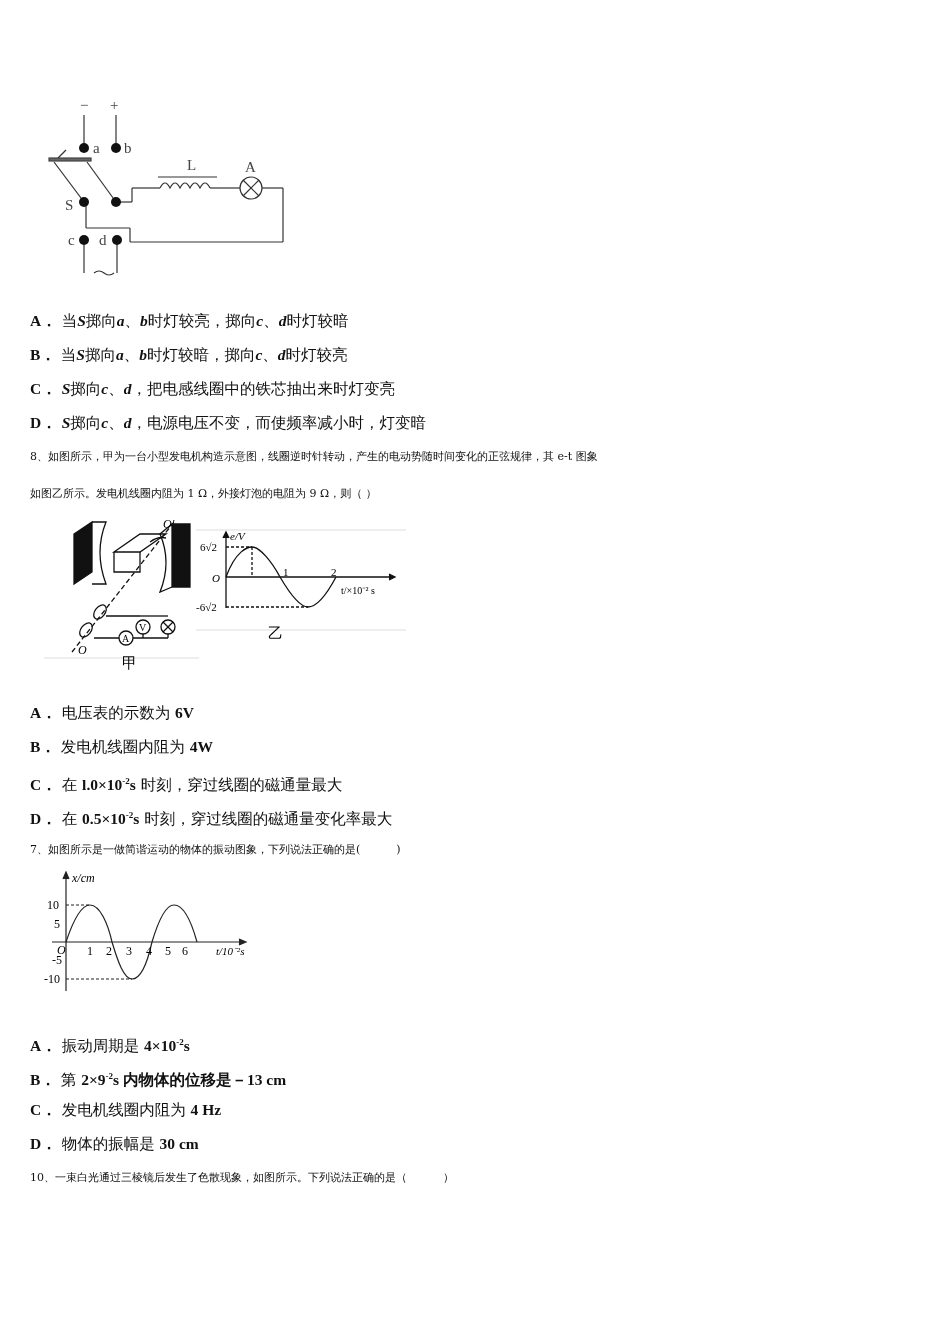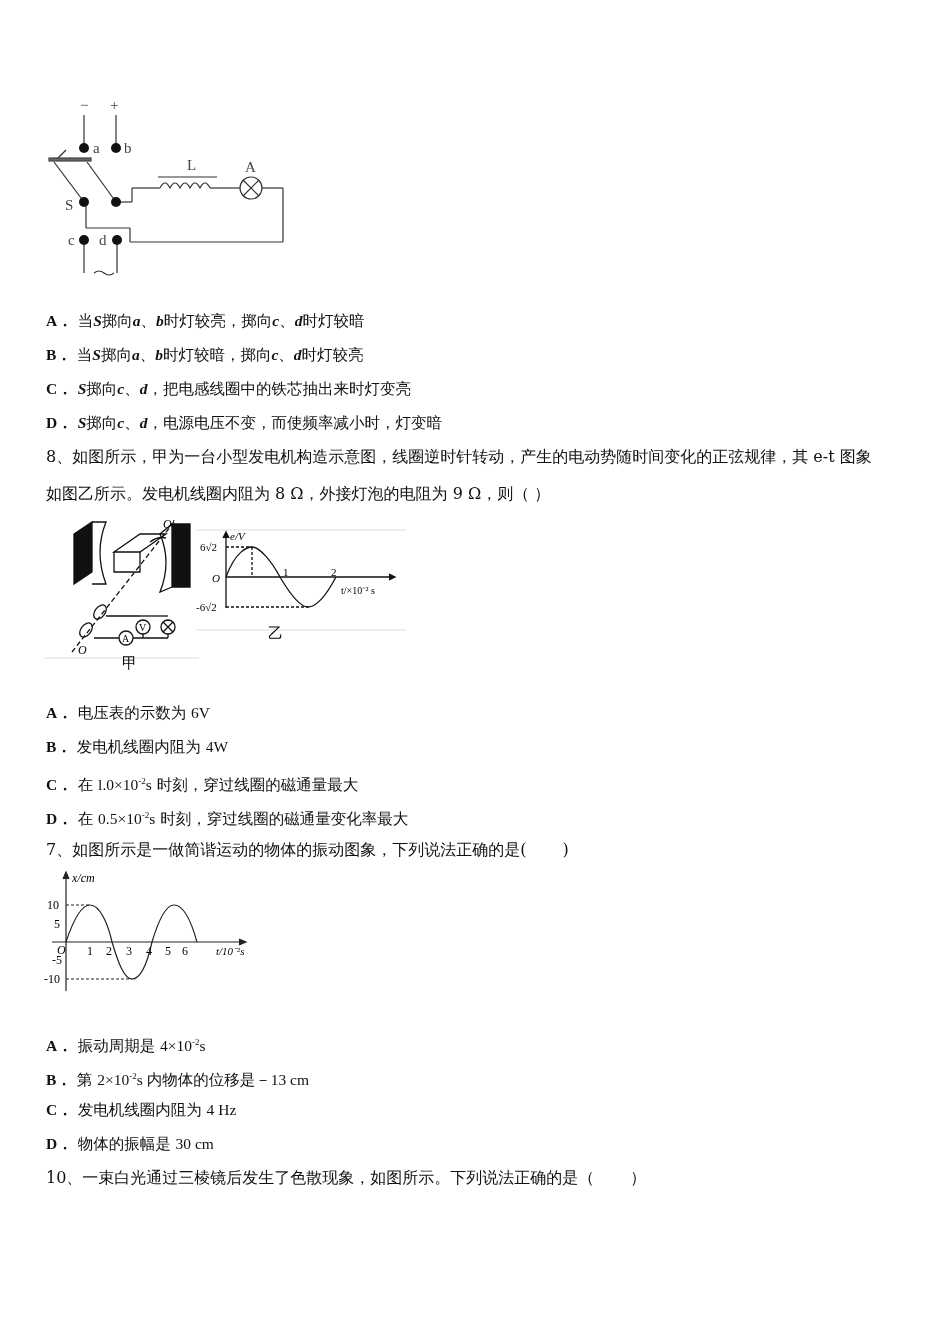--- a/index.html
+++ b/index.html
@@ -1,23 +1,23 @@
 <!DOCTYPE html>
 <html><head>
 <meta charset="utf-8">
 <style>
   html, body { margin: 0; padding: 0; background: #ffffff; }
   body { width: 950px; height: 1344px; position: relative; overflow: hidden;
          font-family: "DejaVu Serif", "Liberation Serif", serif; color: #111; }
   .abs { position: absolute; }
-  .line { position: absolute; left: 46px; font-size: 15.5px; line-height: 20px; white-space: nowrap; text-align: center; }
+  .line { position: absolute; left: 30px; font-size: 15.5px; line-height: 20px; white-space: nowrap; text-align: center; }
   .opt-letter { font-family: "Liberation Serif", serif; font-weight: bold; }
-  .b { font-weight: normal; font-family: "Liberation Serif", serif; }
+  .b { font-weight: bold; font-family: "Liberation Serif", serif; }
   .bi { font-weight: bold; font-style: italic; font-family: "Liberation Serif", serif; }
-  .q { font-size: 16px; }
+  .q { font-size: 11px; }
   sup { font-size: 9px; vertical-align: 6px; }
   svg text { font-family: "Liberation Serif", serif; }
 </style>
 </head>
 <body>
 
 <svg class="abs" style="left:40px;top:90px" width="260" height="200" viewBox="0 0 260 200">
   <g stroke="#333" stroke-width="1.2" fill="none">
     <line x1="44" y1="25" x2="44" y2="58"></line>
     <line x1="76" y1="25" x2="76" y2="58"></line>
@@ -78,21 +78,21 @@
 <div class="line" style="top:379px">
   <span class="opt-letter">C．</span>
   <span class="bi">S</span><span>掷向</span><span class="bi">c</span><span>、</span><span class="bi">d</span><span>，把电感线圈中的铁芯抽出来时灯变亮</span>
 </div>
 <div class="line" style="top:413px">
   <span class="opt-letter">D．</span>
   <span class="bi">S</span><span>掷向</span><span class="bi">c</span><span>、</span><span class="bi">d</span><span>，电源电压不变，而使频率减小时，灯变暗</span>
 </div>
 
 <div class="line q" style="top:447px">8、如图所示，甲为一台小型发电机构造示意图，线圈逆时针转动，产生的电动势随时间变化的正弦规律，其 e-t 图象</div>
-<div class="line q" style="top:484px">如图乙所示。发电机线圈内阻为 8 Ω，外接灯泡的电阻为 9 Ω，则（ ）</div>
+<div class="line q" style="top:484px">如图乙所示。发电机线圈内阻为 1 Ω，外接灯泡的电阻为 9 Ω，则（ ）</div>
 
 <svg class="abs" style="left:44px;top:512px" width="155" height="160" viewBox="0 0 155 160">
   <line x1="0" y1="146" x2="155" y2="146" stroke="#ddd"></line>
   <g stroke="#111" stroke-width="1.3" fill="none">
 
     <path d="M30 22 L48 10 L48 60 L30 72 Z" fill="#111"></path>
     <path d="M48 10 L62 10 Q50 40 62 72 L48 72"></path>
 
     <path d="M128 12 L146 12 L146 75 L128 75 Z" fill="#111"></path>
     <path d="M128 12 L116 22 Q128 50 116 80 L128 75"></path>
@@ -203,21 +203,21 @@
 </svg>
 
 <div class="line" style="top:1032px">
   <span class="opt-letter">A．</span>
   <span>振动周期是</span>
   <span class="b">4×10</span><sup class="b">-2</sup><span class="b">s</span>
 </div>
 <div class="line" style="top:1066px">
   <span class="opt-letter">B．</span>
   <span>第</span>
-  <span class="b">2×10</span><sup class="b">-2</sup><span class="b">s 内物体的位移是－13 cm</span>
+  <span class="b">2×9</span><sup class="b">-2</sup><span class="b">s 内物体的位移是－13 cm</span>
 </div>
 <div class="line" style="top:1100px">
   <span class="opt-letter">C．</span>
   <span>发电机线圈内阻为</span>
   <span class="b">4 Hz</span>
 </div>
 <div class="line" style="top:1134px">
   <span class="opt-letter">D．</span>
   <span>物体的振幅是</span>
   <span class="b">30 cm</span>

